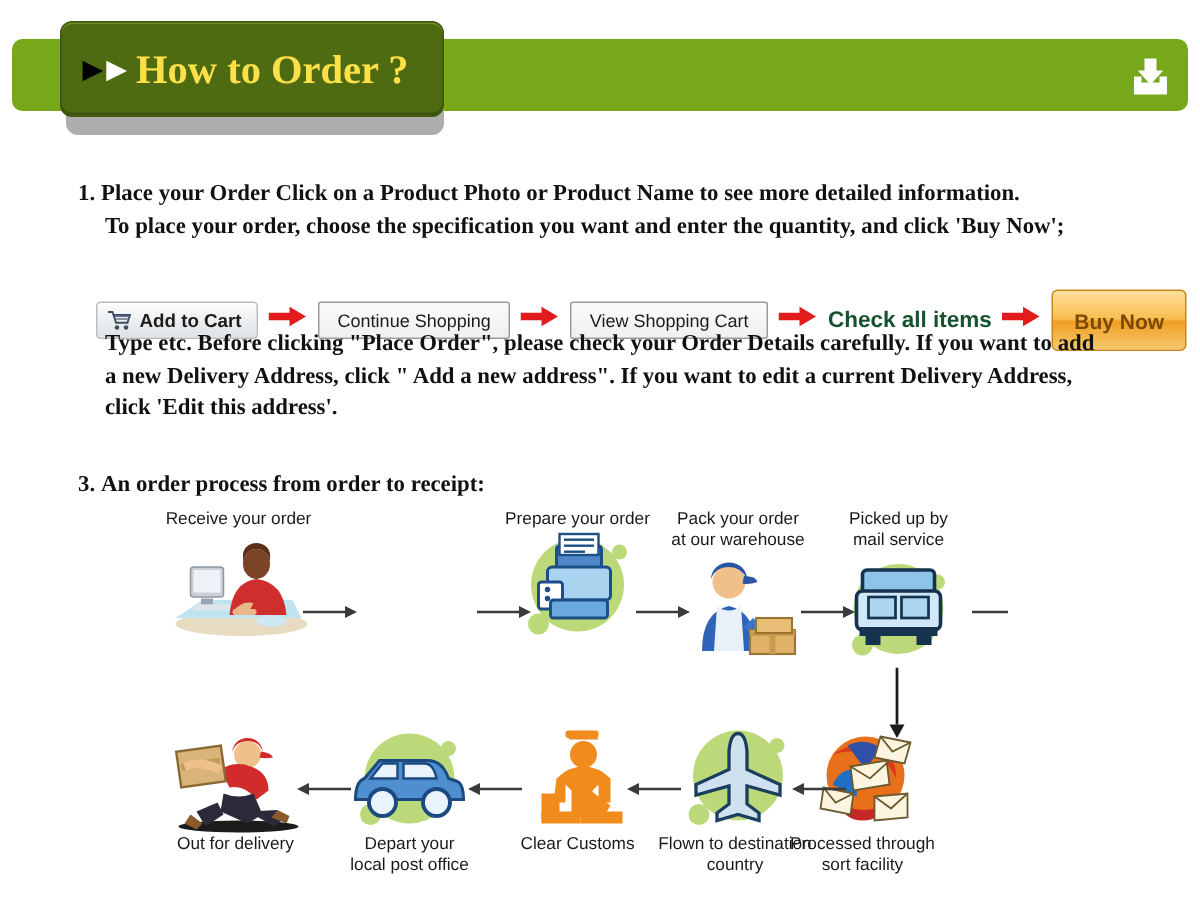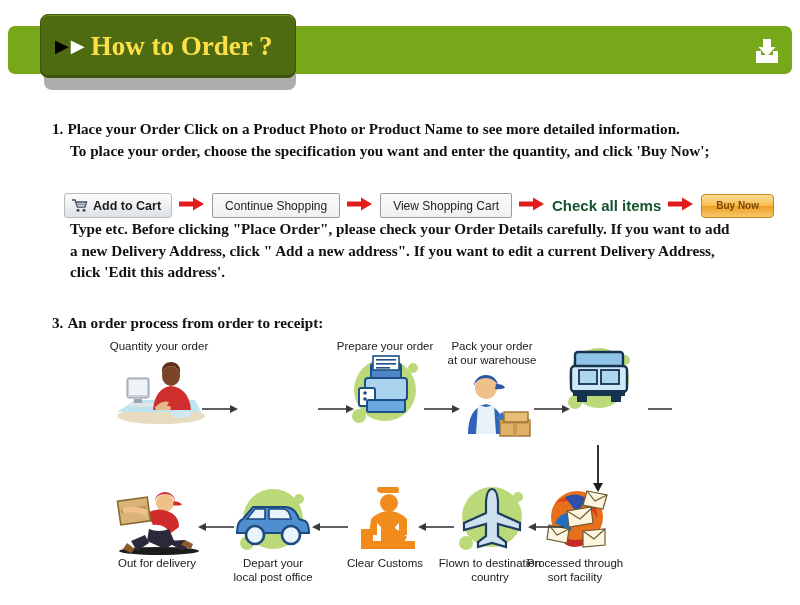--- a/index.html
+++ b/index.html
@@ -116,28 +116,28 @@
   .cart-glyph { width: 17px; height: 15px; display:block; }
   .btn-plain {
     padding: 0 12px;
     background: linear-gradient(to bottom, #fbfbfb 0%, #f0f0f0 100%);
     border: 1px solid #9a9a9a;
     border-radius: 2px;
     font-size: 12px;
   }
   .btn-buy {
     padding: 0 14px;
-    height: 24px;
+    height: 41px;
     background: linear-gradient(to bottom, #fde9b0 0%, #fbc košm 0%, #f9c council 0%, #f7bc4e 45%, #f0a32c 55%, #f5c163 100%);
     background: linear-gradient(to bottom, #fcdf9b 0%, #f8bd4f 48%, #ef9f22 52%, #f6c86d 100%);
     border: 1px solid #c98618;
     border-radius: 4px;
     color: #7a4a05;
     font-weight: 700;
-    font-size: 10px;
+    font-size: 14px;
   }
   .check-items {
     font-family: "Liberation Sans", sans-serif;
     font-size: 15px;
     font-weight: 700;
     color: #14532d;
     white-space: nowrap;
   }
   .ra { margin: 0 7px; display: block; }
 
@@ -242,21 +242,21 @@
   <div class="lx"><span>click 'Edit this address'.</span></div>
 </div>
 
 <div class="step step3">
   <div><span class="step-num">3.</span><span>An order process from order to receipt:</span></div>
 </div>
 
 <div class="flow">
 
   <div class="node" style="left:100px; top:0; width:118px;">
-    <div class="node-label">Quantity your order</div>
+    <div class="node-label">Receive your order</div>
     <div class="node-art">
       <svg viewBox="0 0 100 72" width="100" height="72">
         <ellipse cx="52" cy="62" rx="44" ry="8" fill="#e8dcc0"></ellipse>
         <path d="M8 58 L26 46 h60 l6 12 Z" fill="#bfe4ef"></path>
         <rect x="18" y="24" width="22" height="20" rx="2" fill="#c9cfd6" stroke="#8f99a3"></rect>
         <rect x="20" y="26" width="18" height="15" fill="#eef3f7"></rect>
         <rect x="25" y="45" width="8" height="4" fill="#9aa4ae"></rect>
         <rect x="20" y="49" width="26" height="4" rx="1" fill="#dfe5ea"></rect>
         <ellipse cx="62" cy="22" rx="9" ry="10" fill="#7b4426"></ellipse>
         <path d="M53 22 a9 10 0 0 1 18 0 v-6 a9 8 0 0 0 -18 0 Z" fill="#5d3119"></path>
@@ -303,20 +303,22 @@
         <path d="M60 44 l10 10 -6 6 -10 -10 Z" fill="#3a72c8"></path>
         <rect x="58" y="52" width="30" height="16" fill="#e0b269" stroke="#9c7431" stroke-width="1.4"></rect>
         <rect x="58" y="52" width="30" height="4" fill="#c99b4f"></rect>
         <rect x="71" y="52" width="4" height="16" fill="#c99b4f"></rect>
         <rect x="62" y="44" width="24" height="10" fill="#e8bd76" stroke="#9c7431" stroke-width="1.4"></rect>
       </svg>
     </div>
   </div>
 
   <div class="node" style="left:544px; top:0; width:110px;">
+    <div class="node-label">Picked up by
+mail service</div>
     <div class="node-art">
       <svg viewBox="0 0 100 72" width="100" height="72">
         <circle cx="50" cy="38" r="30" fill="#bcd97a"></circle>
         <circle cx="76" cy="20" r="5" fill="#bcd97a"></circle>
         <circle cx="26" cy="62" r="7" fill="#bcd97a"></circle>
         <rect x="26" y="12" width="48" height="16" rx="3" fill="#8fc4e8" stroke="#15324f" stroke-width="2.4"></rect>
         <rect x="22" y="26" width="56" height="26" rx="4" fill="#cfe8f7" stroke="#15324f" stroke-width="2.4"></rect>
         <rect x="30" y="30" width="18" height="14" fill="#aed6ef" stroke="#15324f" stroke-width="1.8"></rect>
         <rect x="52" y="30" width="18" height="14" fill="#aed6ef" stroke="#15324f" stroke-width="1.8"></rect>
         <rect x="24" y="50" width="52" height="6" fill="#15324f"></rect>

